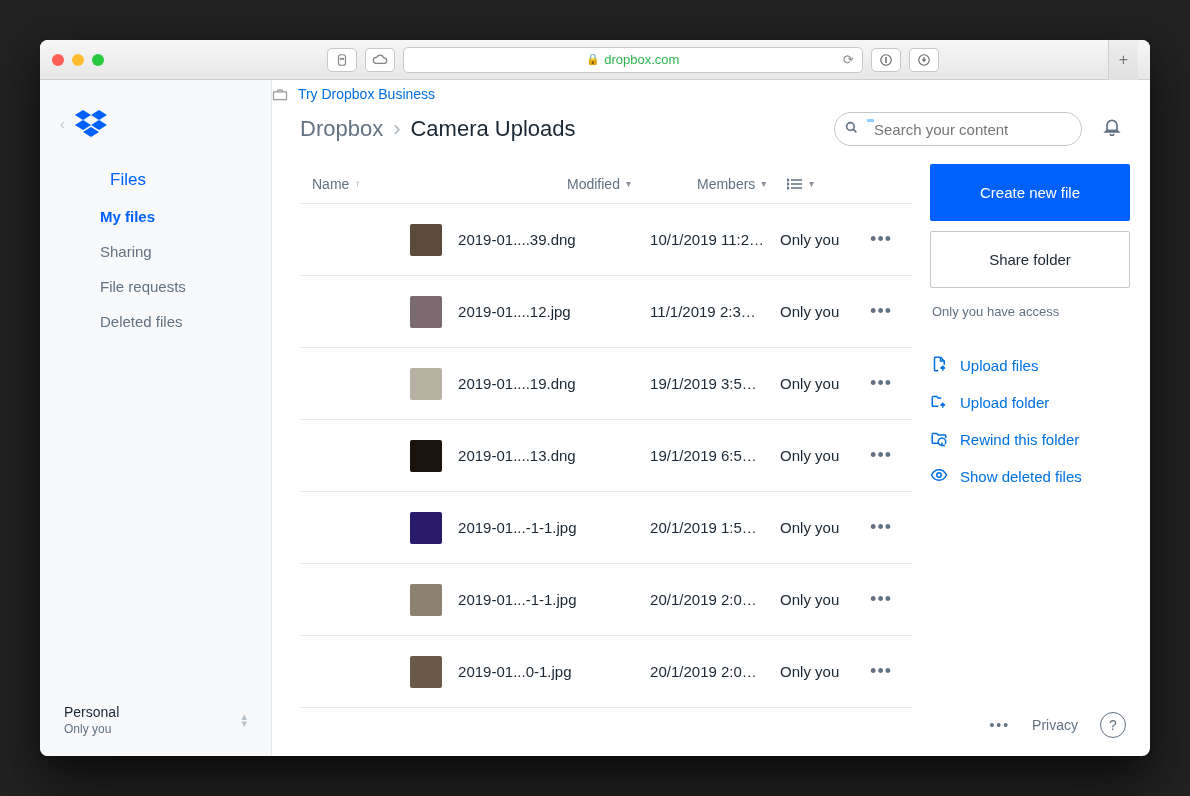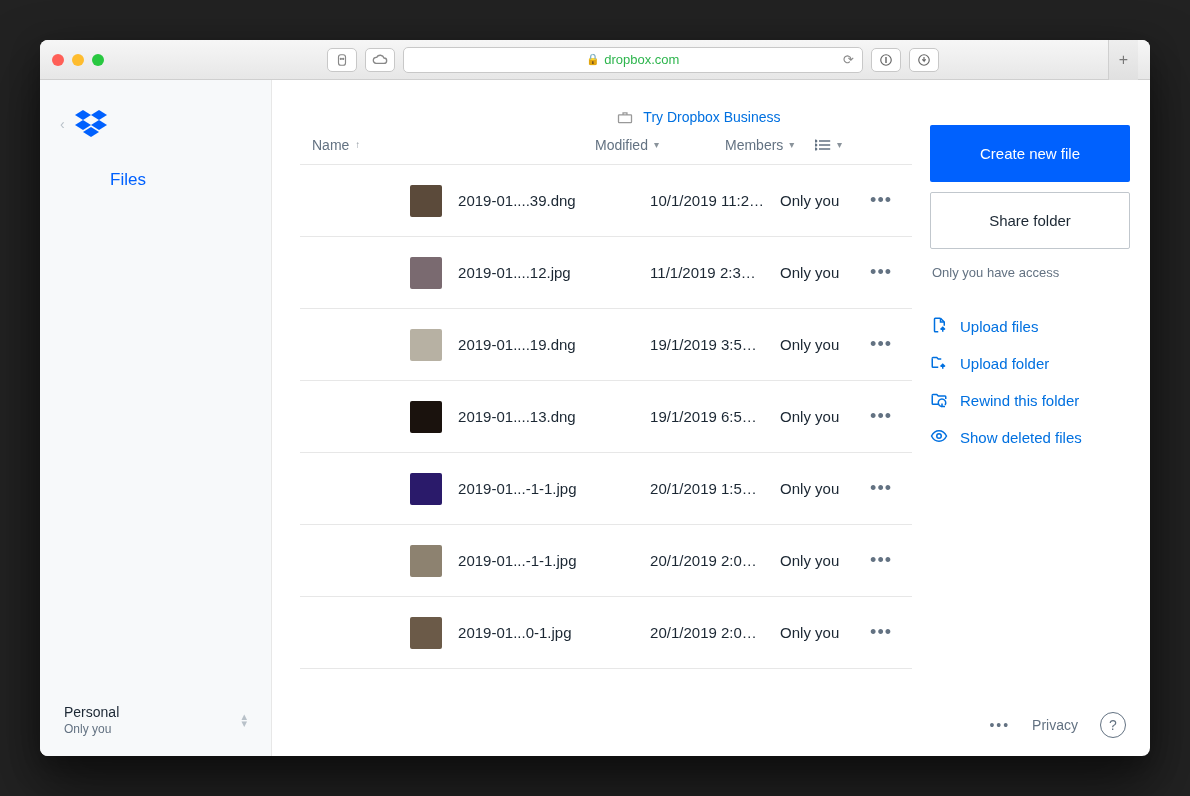--- a/index.html
+++ b/index.html
@@ -22,39 +22,39 @@
   .sb-head svg { display: block; }
   .sb-section-title { font-size: 17px; color: #0061fe; padding: 12px 24px 18px 60px; font-weight: 500; margin-left: 10px; }
   .sb-items { padding-left: 60px; display: flex; flex-direction: column; gap: 18px; font-size: 15px; }
   .sb-item { color: #637282; cursor: pointer; }
   .sb-item.active { color: #0061fe; font-weight: 600; }
   .sb-foot { margin-top: auto; padding: 20px 24px; display: flex; align-items: center; justify-content: space-between; }
   .sb-foot .line1 { font-size: 14px; color: #1b2733; }
   .sb-foot .line2 { font-size: 12px; color: #637282; margin-top: 2px; }
   .sb-foot .updown { color: #b8c1c8; font-size: 11px; line-height: 7px; }
   .main { flex: 1; display: flex; flex-direction: column; overflow: hidden; }
-  .promo { text-align: center; padding: 29px 24px 0 0; font-size: 14px; }
+  .promo { text-align: left; padding: 6px 24px 0 0; font-size: 14px; }
   .promo a { color: #0070e0; text-decoration: none; }
   .promo .ic { color: #999; margin-right: 6px; }
   .topbar { display: flex; align-items: center; padding: 10px 28px 18px 28px; }
   .crumbs { font-size: 22px; color: #1b2733; display: flex; align-items: center; gap: 10px; }
   .crumbs .root { color: #637282; }
   .crumbs .sep { color: #b0b8bf; }
   .search-wrap { margin-left: auto; display: flex; align-items: center; gap: 20px; }
   .search { width: 248px; height: 34px; border: 1px solid #c1c7cd; border-radius: 17px; display: flex; align-items: center; padding: 0 10px; gap: 8px; }
   .search .mag { color: #637282; font-size: 13px; }
   .search .fico { width: 18px; height: 14px; background: #92ceff; border-radius: 2px; position: relative; }
   .search .fico::before { content: ""; position: absolute; top: -3px; left: 1px; width: 7px; height: 3px; background: #92ceff; border-radius: 1px 1px 0 0; }
   .search input { border: none; outline: none; flex: 1; font-size: 15px; color: #637282; background: transparent; }
   .bell { color: #637282; }
   .body-row { display: flex; flex: 1; overflow: hidden; }
   .list-area { flex: 1; padding: 0 6px 0 28px; overflow: hidden; }
   .list-head { display: flex; align-items: center; height: 40px; border-bottom: 1px solid #e7e7e7; font-size: 14px; color: #637282; padding-right: 40px; }
   .col-name { width: 255px; display: flex; align-items: center; gap: 6px; margin-left: 12px; }
-  .col-mod { width: 130px; display: flex; align-items: center; gap: 6px; margin-left: 28px; }
+  .col-mod { width: 130px; display: flex; align-items: center; gap: 6px; }
   .col-mem { width: 90px; display: flex; align-items: center; gap: 6px; }
   .col-view { display: flex; align-items: center; gap: 6px; }
   .arrow { font-size: 10px; color: #8a939b; }
   .file-row { display: flex; align-items: center; height: 72px; border-bottom: 1px solid #e7e7e7; font-size: 15px; color: #1b2733; padding-right: 20px; justify-content: flex-end; }
   .thumb { width: 32px; height: 32px; border-radius: 2px; margin: 0 16px 0 16px; background: #888; }
   .fname { width: 192px; }
   .fmod { width: 130px; color: #1b2733; }
   .fmem { width: 90px; color: #1b2733; }
   .fdots { color: #637282; font-size: 18px; letter-spacing: 1px; cursor: pointer; }
   .rpanel { width: 232px; padding: 0 24px 0 12px; }
@@ -124,40 +124,71 @@
                 <polygon points="8,0 16,5 8,10 0,5"></polygon>
                 <polygon points="24,0 32,5 24,10 16,5"></polygon>
                 <polygon points="8,10 16,15 8,20 0,15"></polygon>
                 <polygon points="24,10 32,15 24,20 16,15"></polygon>
                 <polygon points="16,17 24,22 16,27 8,22"></polygon>
               </g>
             </svg>
         </span>
       </div>
       <div class="sb-section-title">Files</div>
+      <div class="sb-items" id="sb-items">
+          <div class="sb-item active">My files</div>
+          <div class="sb-item">Sharing</div>
+          <div class="sb-item">File requests</div>
+          <div class="sb-item">Deleted files</div>
+        </div>
       <div class="sb-foot">
         <div>
           <div class="line1">Personal</div>
           <div class="line2">Only you</div>
         </div>
         <div class="updown">▴<br>▾</div>
       </div>
     </div>
 
     <div class="main">
       <div class="promo">
         <span class="ic">
           <svg width="16" height="13" viewBox="0 0 24 20" style="display:inline;vertical-align:-2px" fill="none" stroke="#999" stroke-width="2">
               <rect x="2" y="6" width="20" height="12" rx="1"></rect>
               <path d="M9 6V3h6v3"></path>
             </svg>
         </span>
         <a href="#">Try Dropbox Business</a>
       </div>
 
+      <div class="topbar">
+        <div class="crumbs">
+          <span class="root">Dropbox</span>
+          <span class="sep">›</span>
+          <span>Camera Uploads</span>
+        </div>
+        <div class="search-wrap">
+          <div class="search">
+            <span class="mag">
+              <svg width="13" height="13" viewBox="0 0 24 24" fill="none" stroke="#637282" stroke-width="3">
+                  <circle cx="10" cy="10" r="7"></circle>
+                  <path d="M21 21l-6-6"></path>
+                </svg>
+            </span>
+            <span class="fico"></span>
+            <input placeholder="Search your content" style="">
+          </div>
+          <span class="bell">
+            <svg width="20" height="22" viewBox="0 0 24 26" fill="none" stroke="#637282" stroke-width="2">
+                <path d="M18 17H6l-2 2h16l-2-2V11a6 6 0 0 0-12 0v6"></path>
+                <path d="M10 21a2 2 0 0 0 4 0"></path>
+              </svg>
+          </span>
+        </div>
+      </div>
 
       <div class="body-row">
         <div class="list-area">
           <div class="list-head">
             <div class="col-name">
               <span>Name</span>
               <span class="arrow">↑</span>
             </div>
             <div class="col-mod">
               <span>Modified</span>

